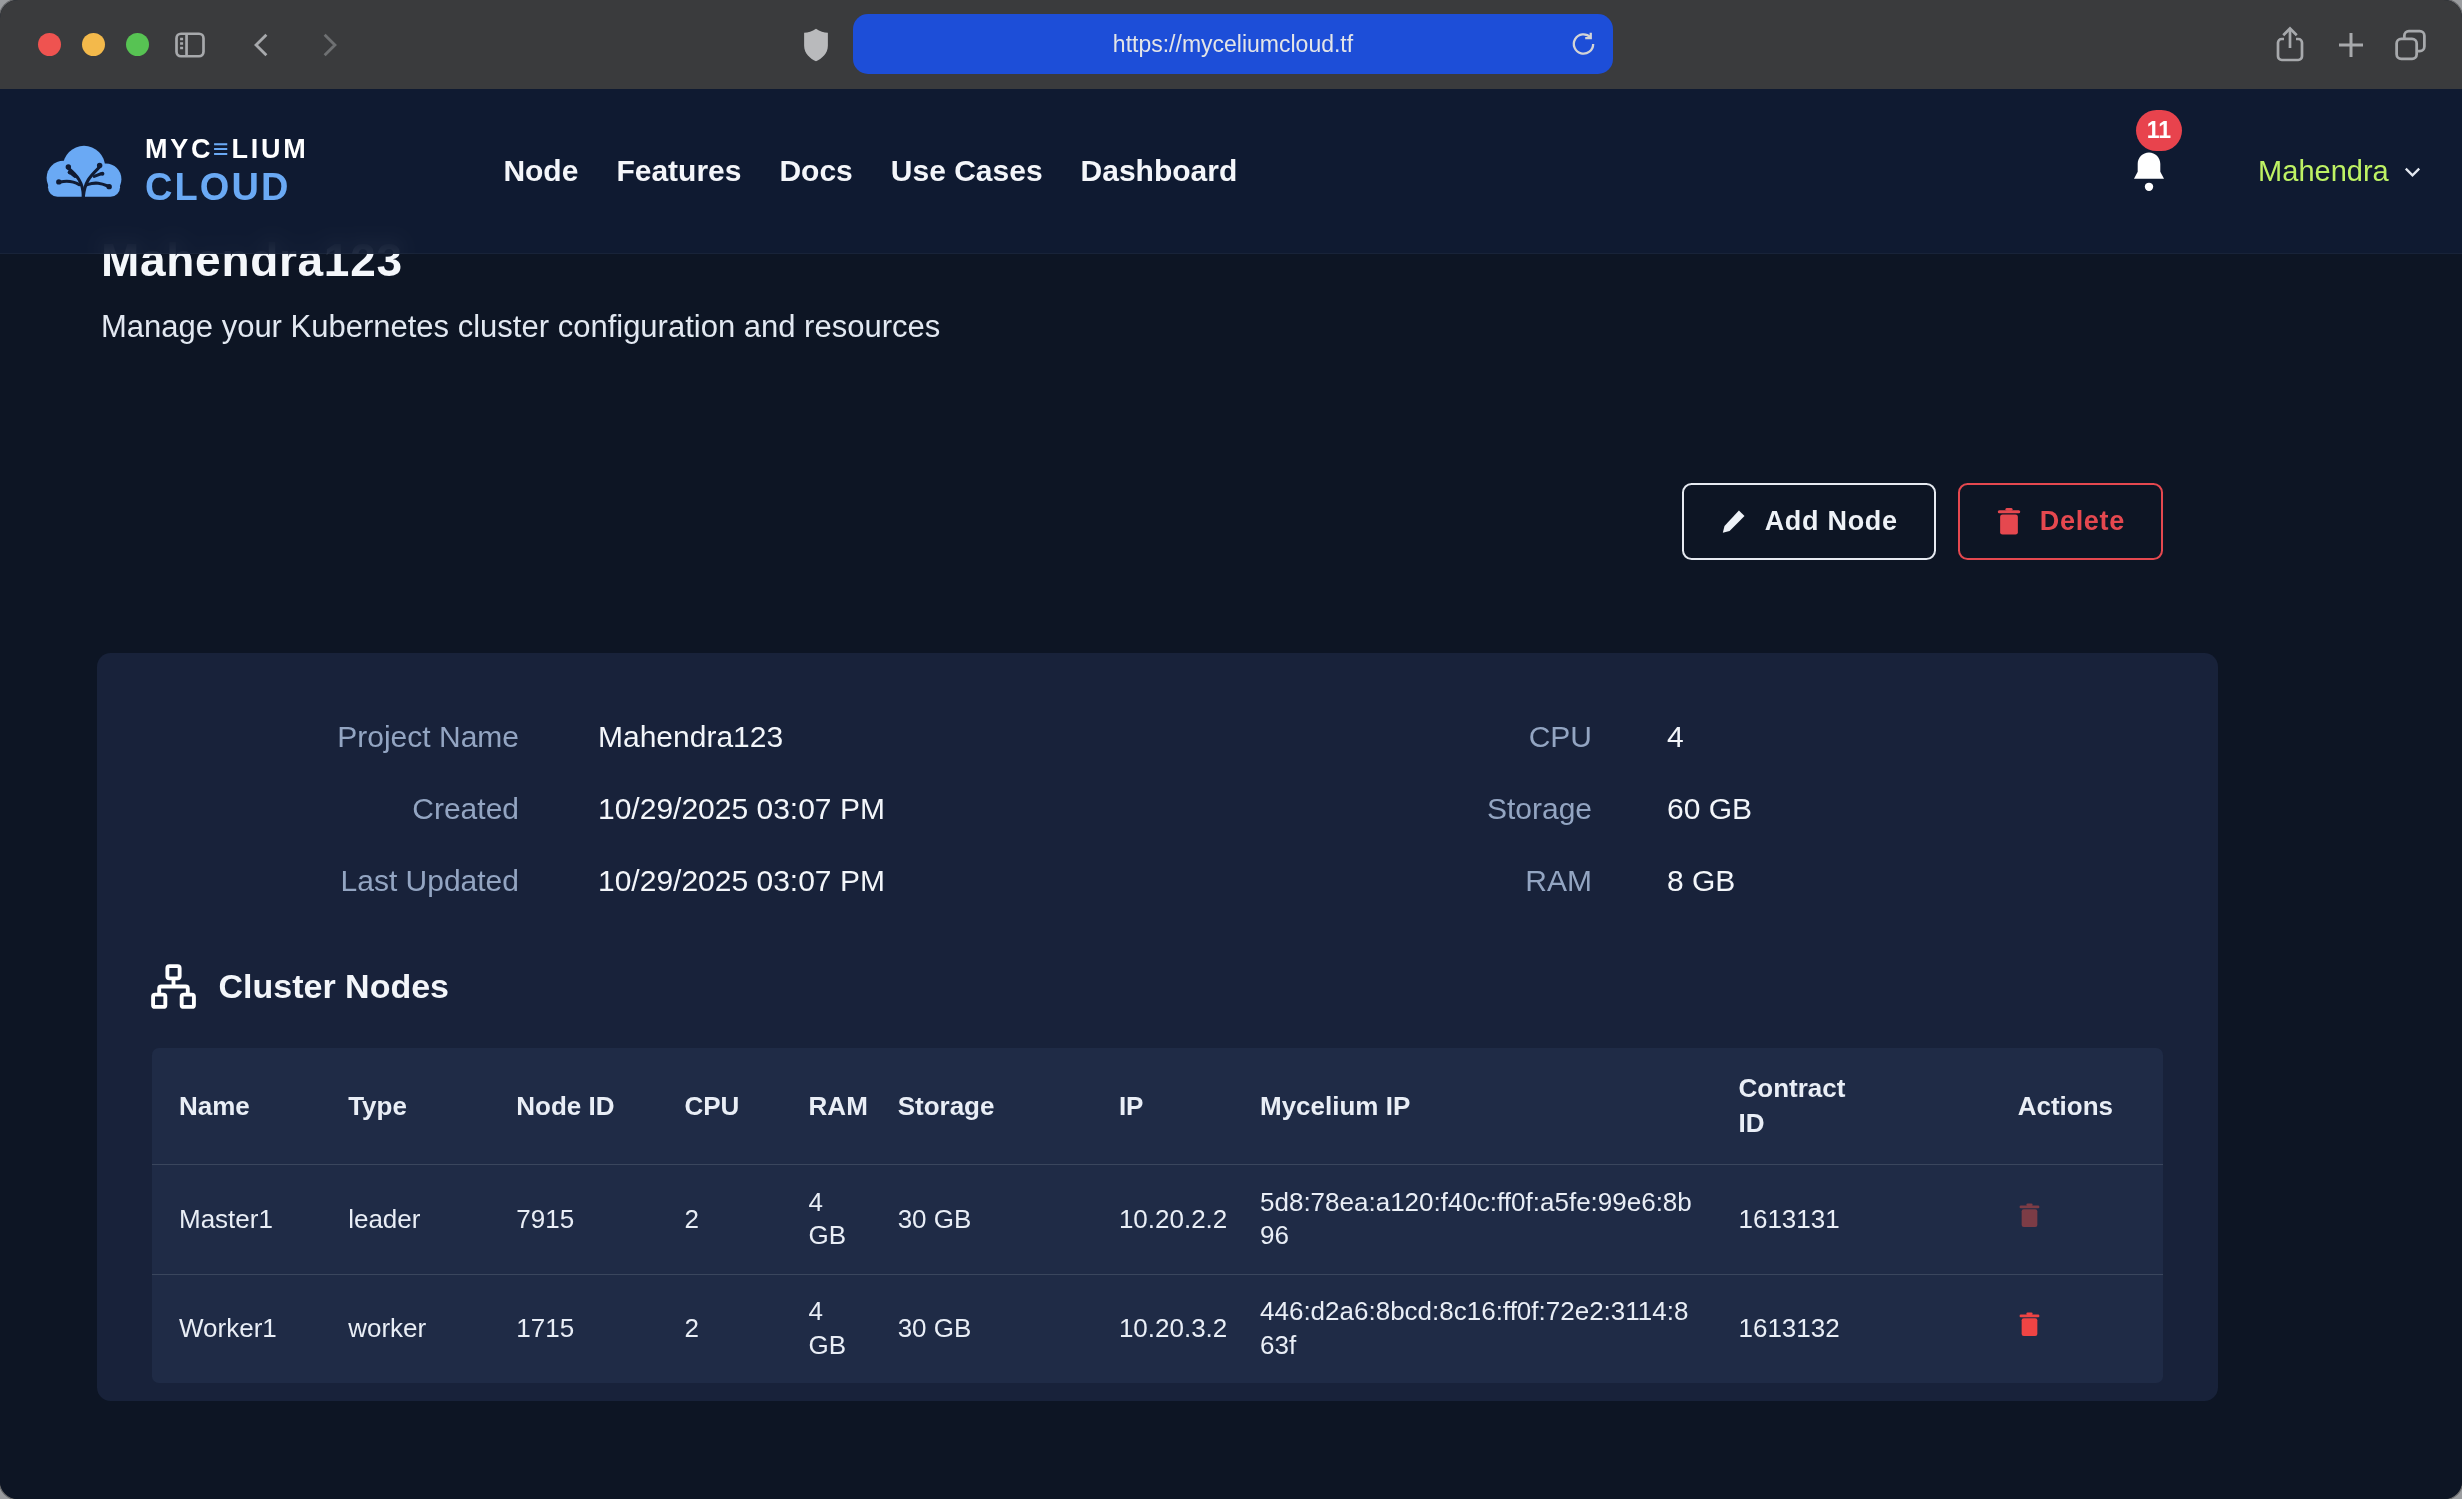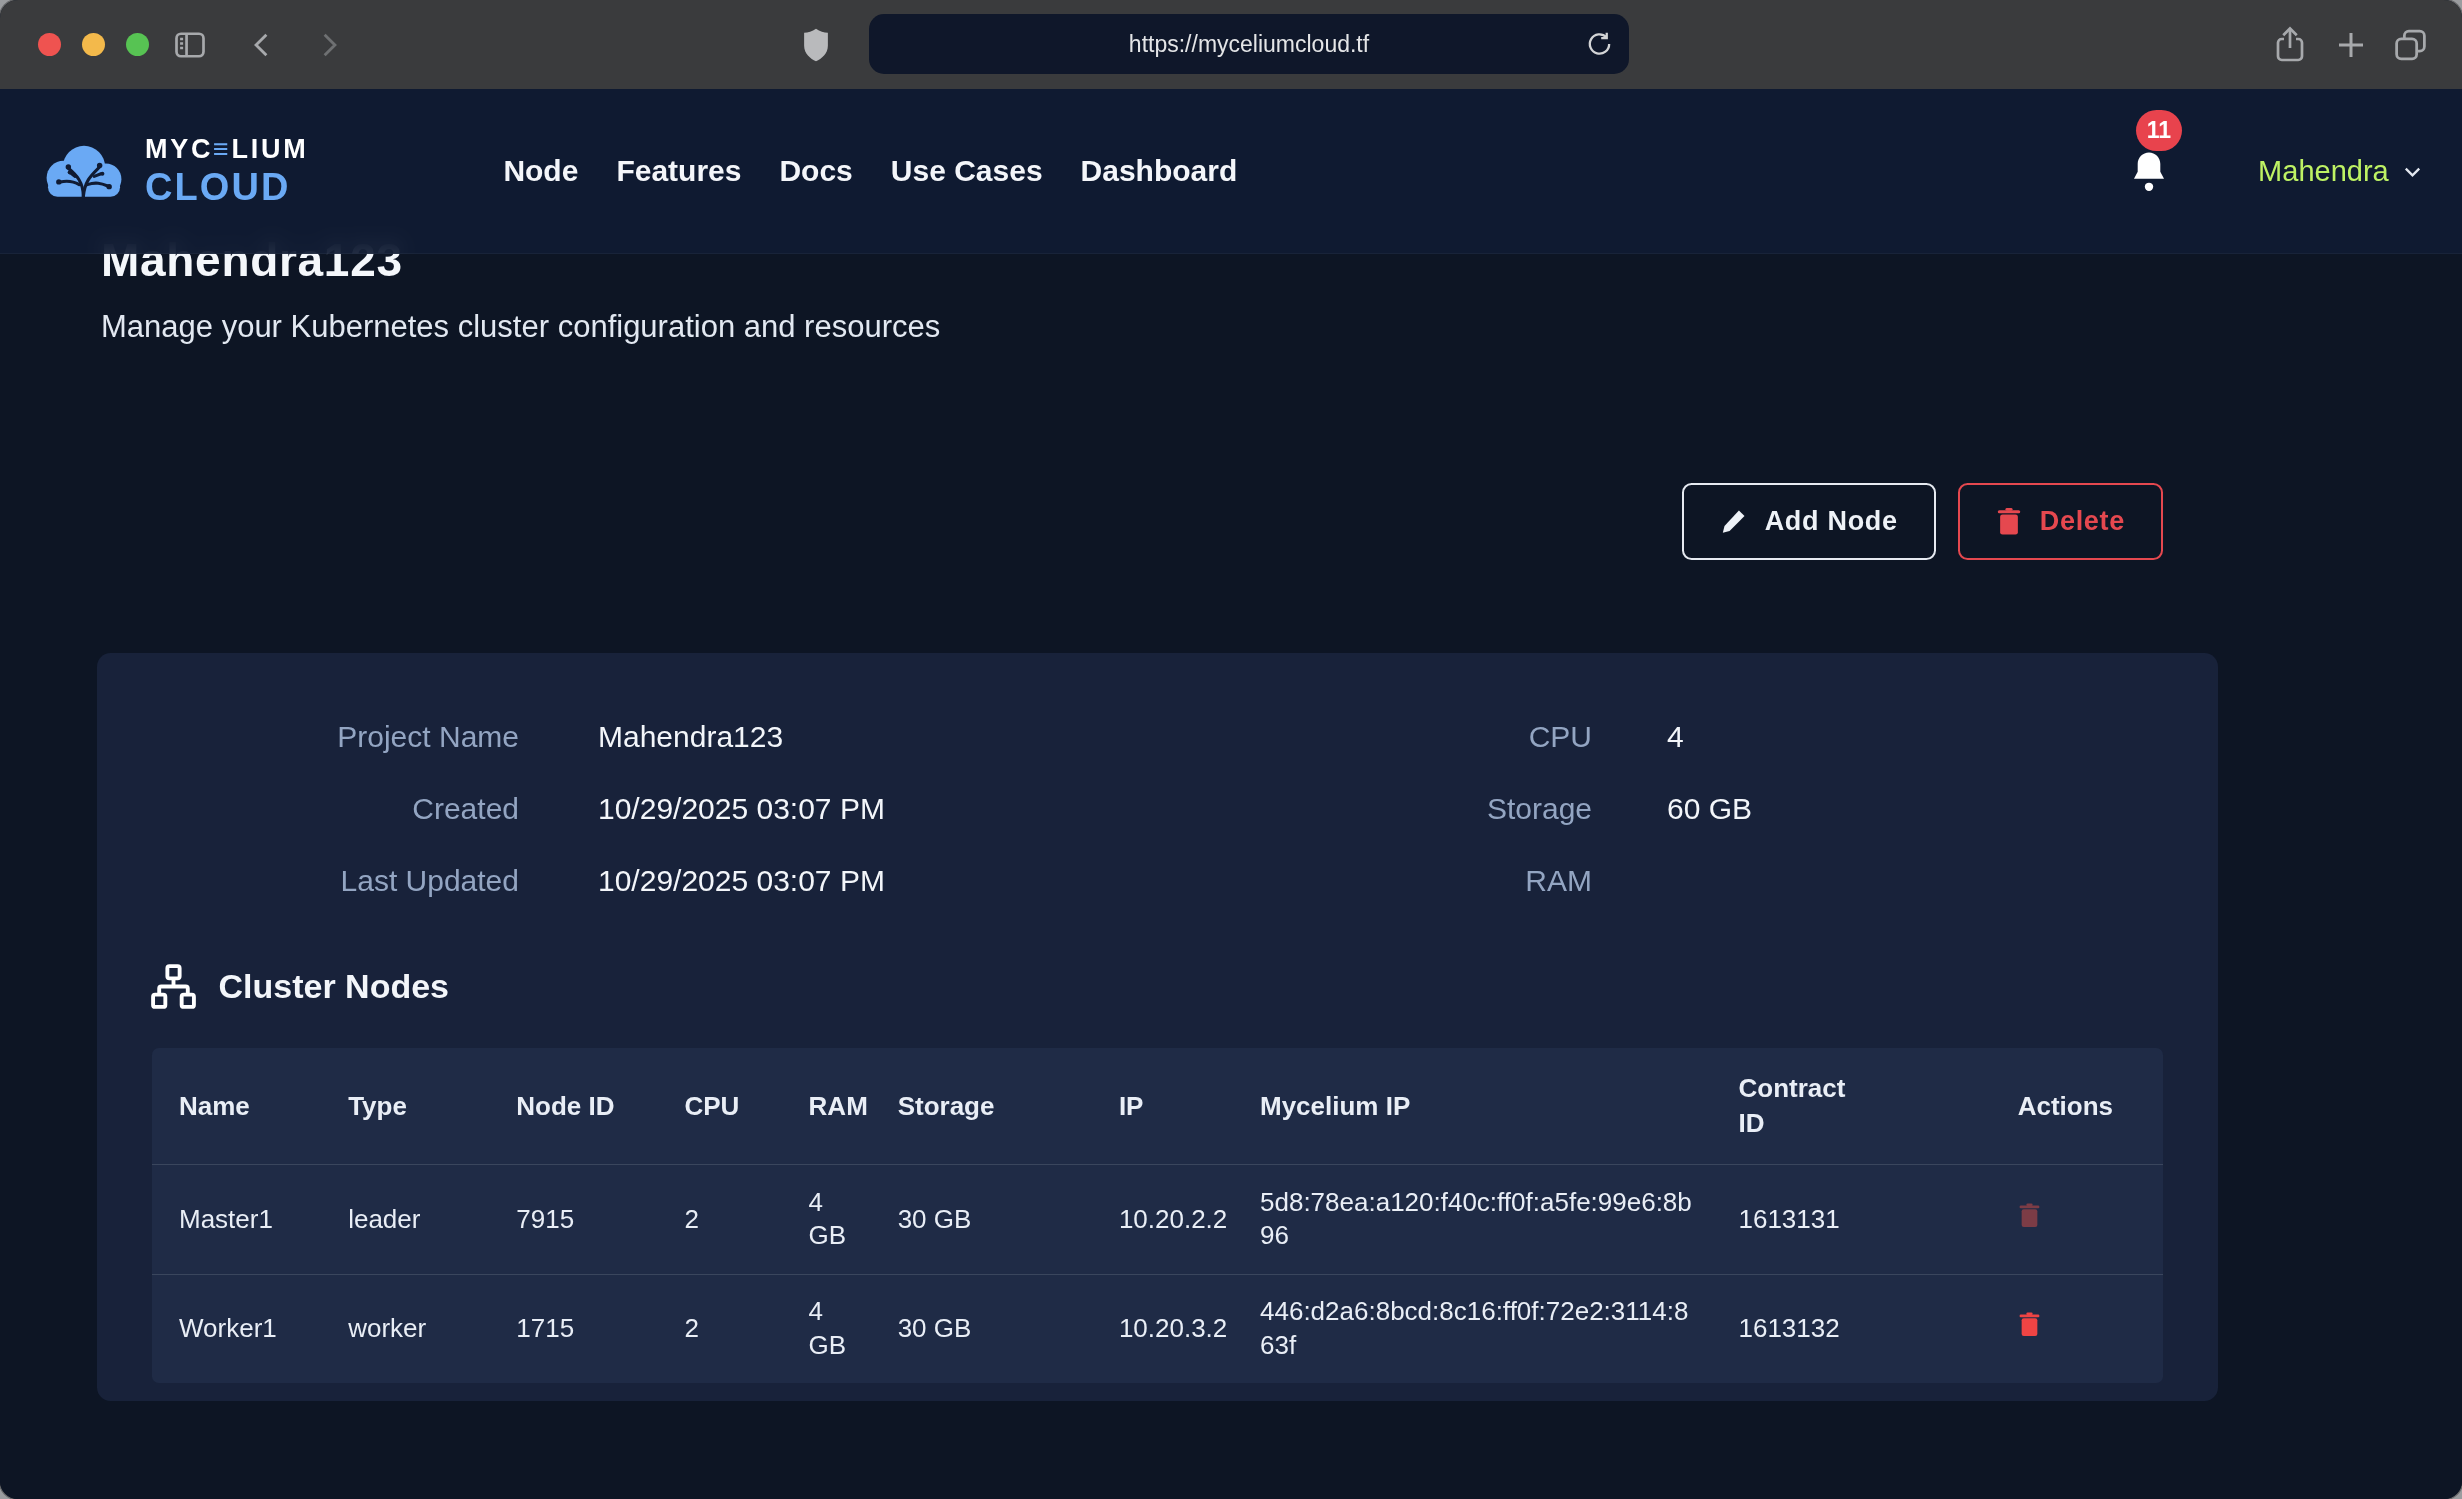--- a/index.html
+++ b/index.html
@@ -17,21 +17,21 @@
   .chrome{position:relative;height:89px;background:#3a3b3d;}
   .traffic{position:absolute;left:38px;top:0;bottom:0;display:flex;align-items:center;gap:21px;}
   .dot{width:23px;height:23px;border-radius:50%;}
   .dot.red{background:#ef5350;}
   .dot.yellow{background:#f3b94b;}
   .dot.green{background:#57c353;}
   .cicon{position:absolute;top:50%;transform:translateY(-50%);color:#a7a9ac;}
   .cicon.dim{color:#6e7072;}
   .urlbar{
     position:absolute;left:853px;top:14.4px;width:760px;height:60px;
-    background:#0f172a;border-radius:15px;display:flex;align-items:center;justify-content:center;margin-left:16px;
+    background:#1d4ed8;border-radius:15px;display:flex;align-items:center;justify-content:center;
   }
   .url-text{font-size:23px;color:#e4e5e7;}
   .reload{position:absolute;right:15px;top:50%;transform:translateY(-50%);color:#d3d4d6;}
   
   .app{position:absolute;top:89px;left:0;right:0;bottom:0;background:#0d1524;}
   .app-header{
     position:absolute;top:0;left:0;right:0;height:165px;z-index:5;
     background:rgba(16,27,51,0.88);backdrop-filter:blur(9.6px);-webkit-backdrop-filter:blur(9.6px);
     display:flex;align-items:center;padding:0 38px;box-sizing:border-box;
     border-bottom:0.7px solid rgba(255,255,255,0.04);
@@ -181,20 +181,21 @@
           <div class="ivalue g2">4</div>
 
           <div class="ilabel">Created</div>
           <div class="ivalue">10/29/2025 03:07 PM</div>
           <div class="ilabel">Storage</div>
           <div class="ivalue g2">60 GB</div>
 
           <div class="ilabel">Last Updated</div>
           <div class="ivalue">10/29/2025 03:07 PM</div>
           <div class="ilabel">RAM</div>
+          <div class="ivalue g2">8 GB</div>
         </div>
 
         <div class="cluster-head">
           <svg width="49" height="49" viewBox="0 0 24 24" fill="none" stroke="currentColor" stroke-width="1.9">
             <rect x="9" y="2" width="6" height="6" rx="1"></rect>
             <rect x="2" y="16" width="6" height="6" rx="1"></rect>
             <rect x="16" y="16" width="6" height="6" rx="1"></rect>
             <path d="M5 16v-3a1 1 0 0 1 1-1h12a1 1 0 0 1 1 1v3"></path>
             <path d="M12 12V8"></path>
           </svg>

